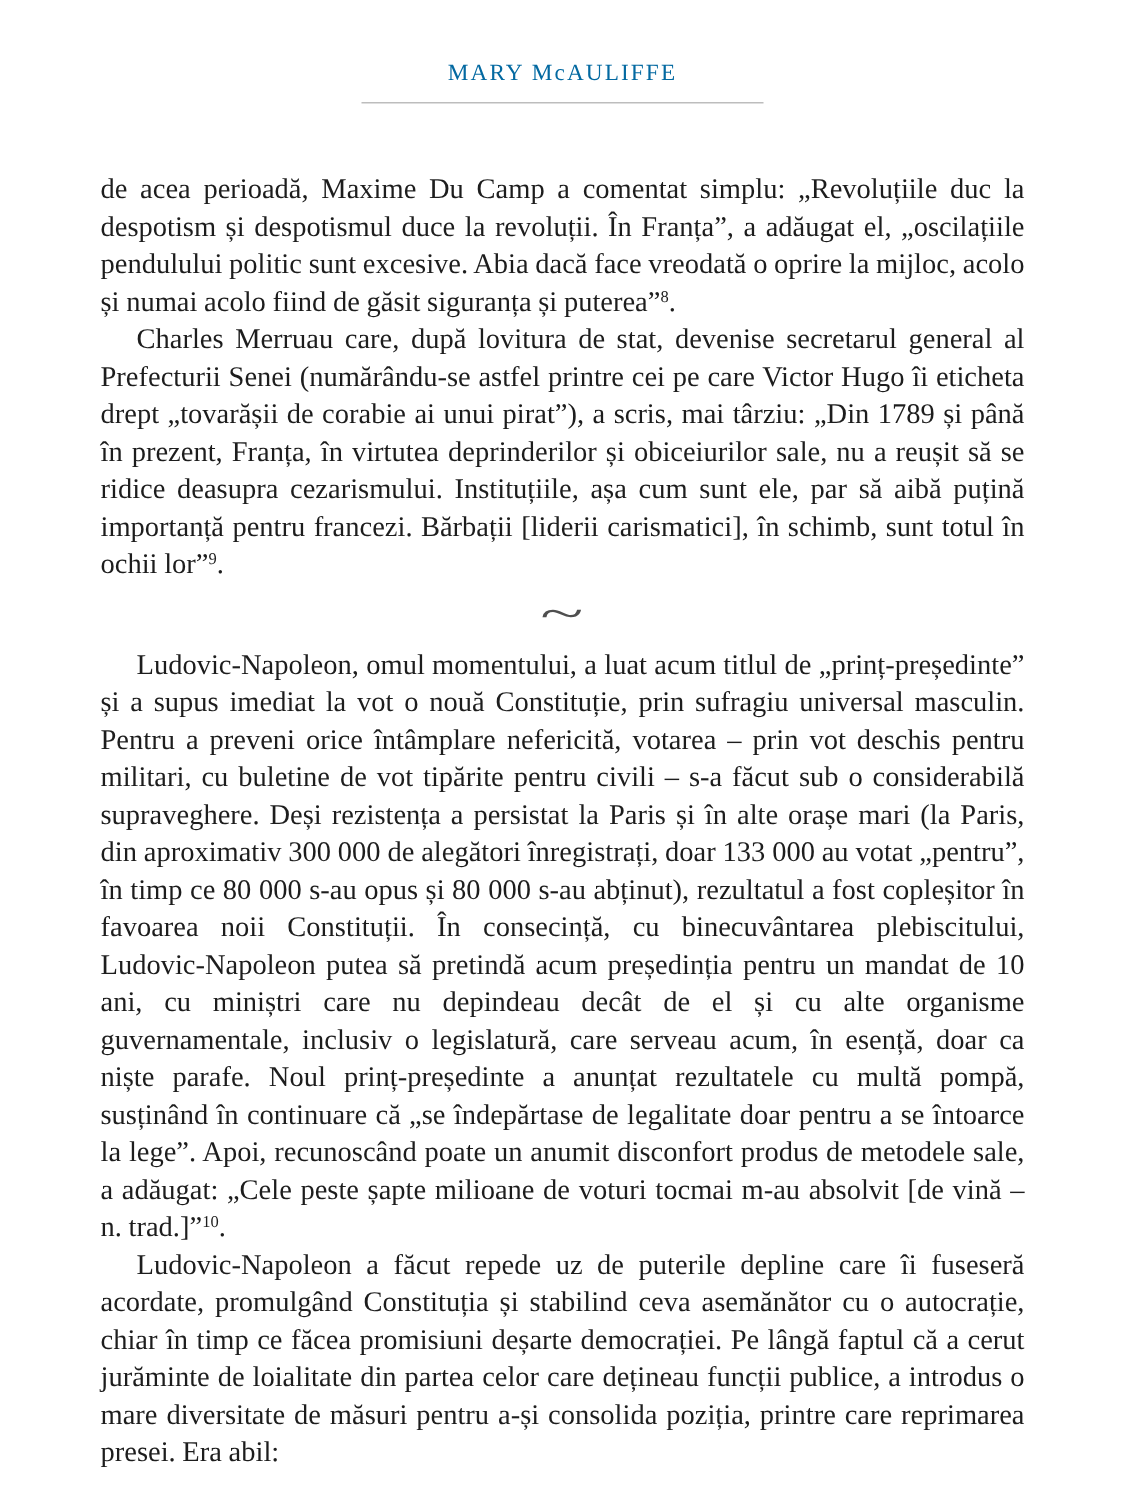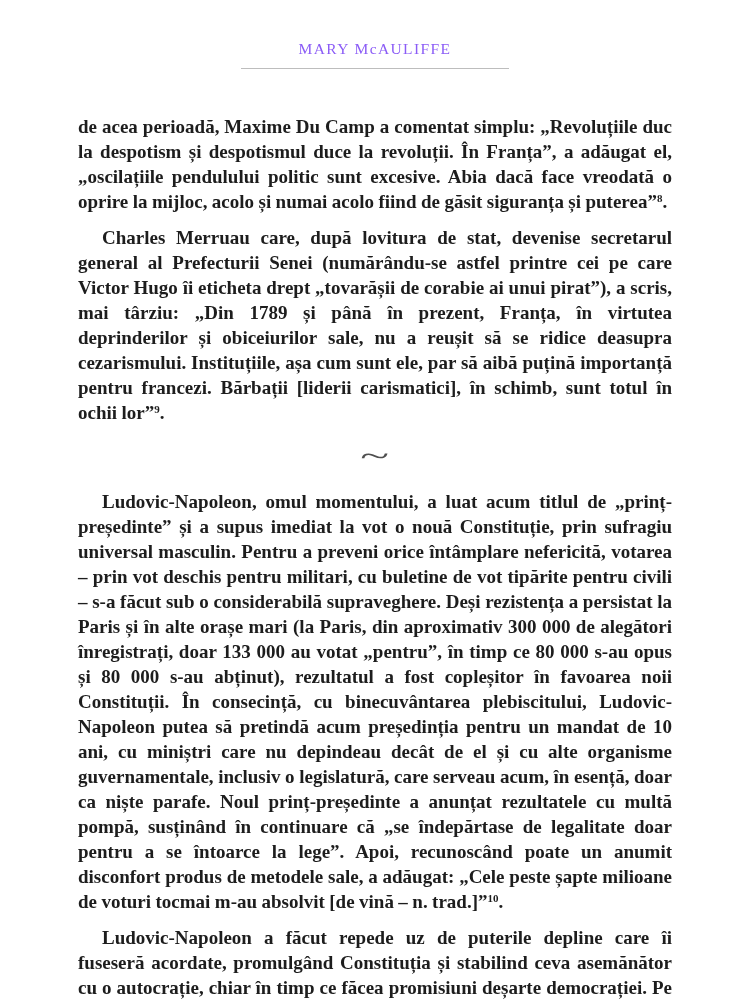--- a/index.html
+++ b/index.html
@@ -15,42 +15,42 @@
     overflow: hidden;
     color: #1d1d1d;
   }
   .running-header {
     padding-top: 40px;
     text-align: center;
   }
   .author {
     font-size: 15.5px;
     letter-spacing: 1.4px;
-    color: #8b5cf6;
+    color: #0369a1;
     white-space: nowrap;
   }
   .rule {
     width: 268px; height: 1px;
     background: #bdbdbd;
     margin: 10px auto 6px auto;
   }
   .pagenum {
     font-size: 18px;
     color: #222222;
   }
   .body-text {
     margin: 45px 67px 0 67px;
     font-size: 19px;
     line-height: 25px;
     text-align: justify;
     hyphens: auto;
     -webkit-hyphens: auto;
     word-spacing: -0.3px;
   }
-  p.para { margin: 11px; font-weight: bold; }
+  p.para { margin: 0; }
   p.para.indent { text-indent: 24px; }
   sup.footnote {
     font-size: 11px;
     line-height: 0;
     vertical-align: baseline;
     position: relative;
     top: -6px;
   }
   .separator {
     height: 42px;

